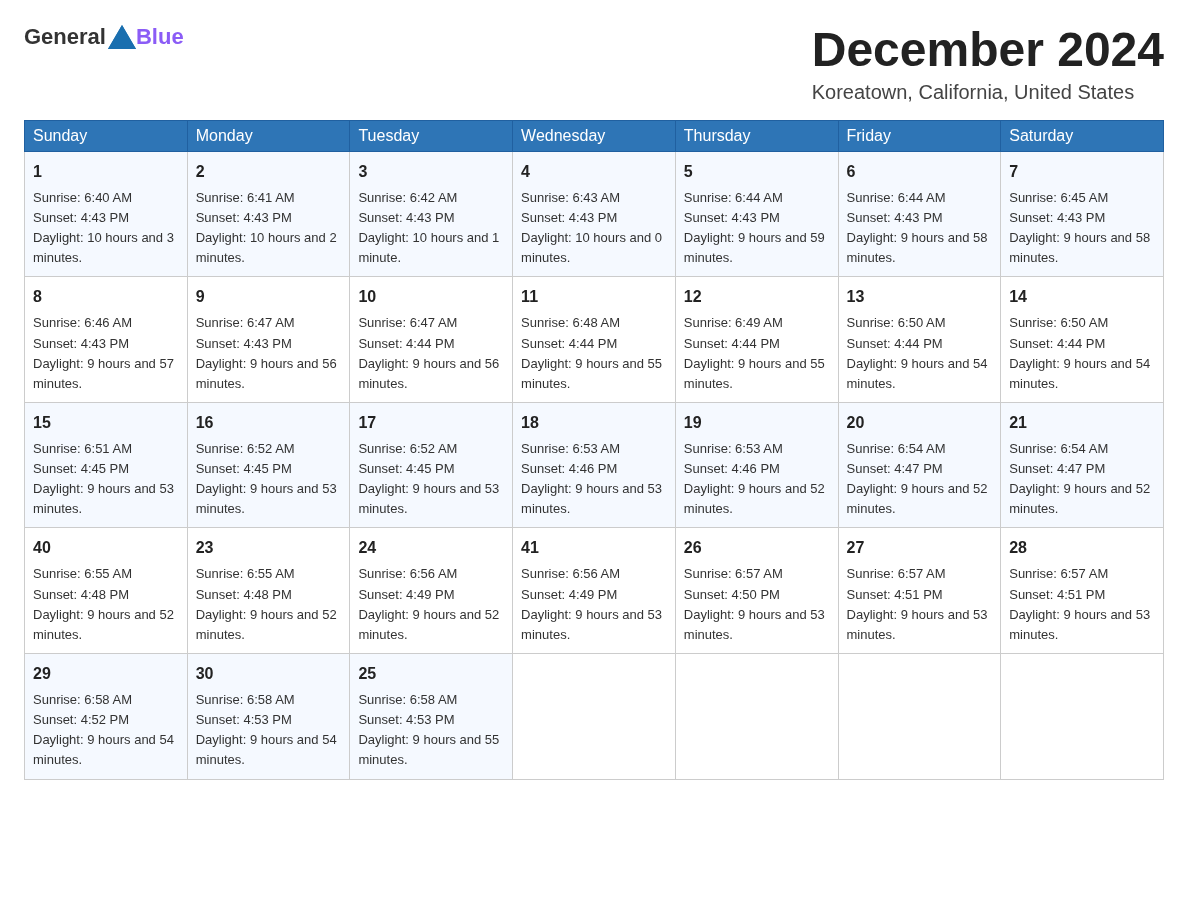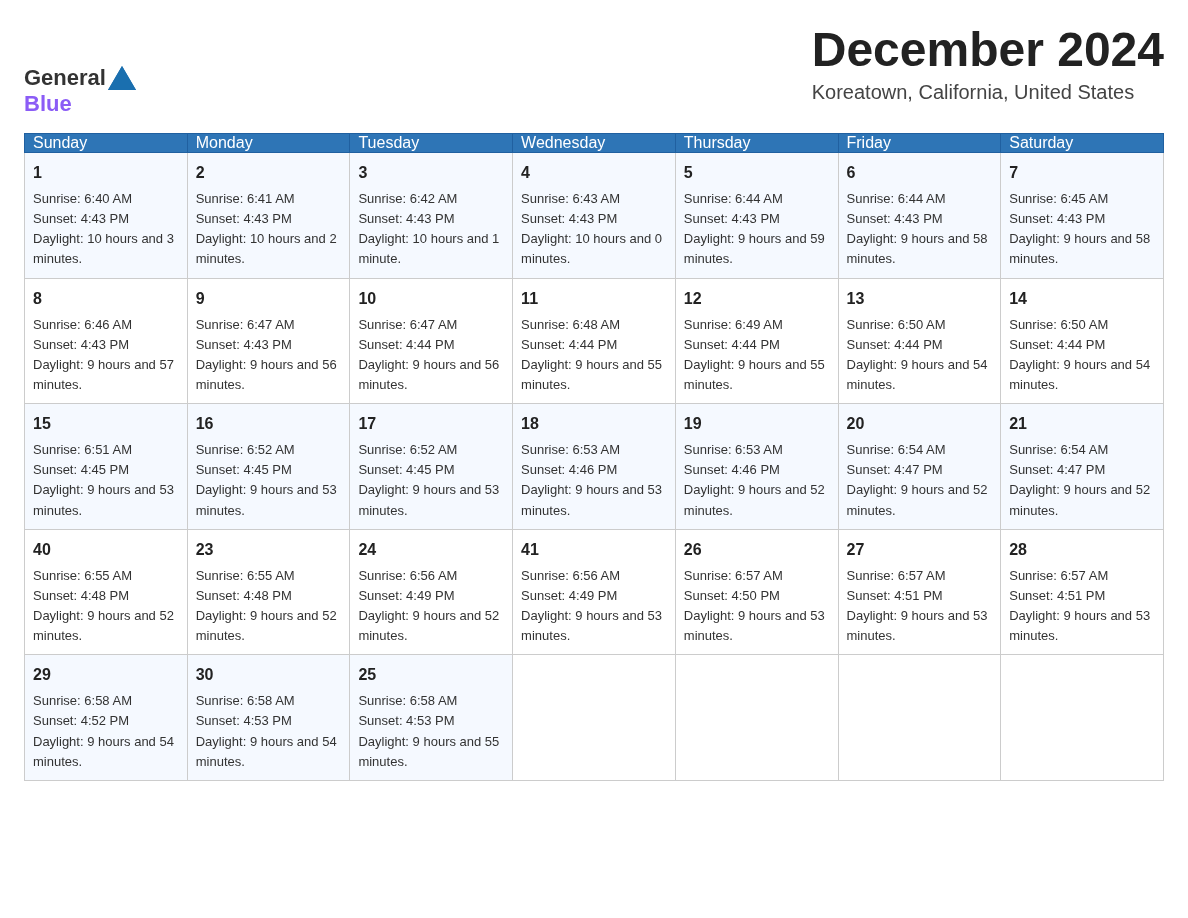--- a/index.html
+++ b/index.html
@@ -45,21 +45,21 @@
       border-collapse: collapse;
       table-layout: fixed;
     }
     thead tr {
       background-color: #2e75b6;
     }
     thead th {
       color: #fff;
       font-size: 16px;
       font-weight: normal;
-      padding: 0 8px;
+      padding: 6px 8px;
       text-align: left;
       border: 1px solid #2060a0;
     }
     tbody td {
       vertical-align: top;
       padding: 8px;
       border: 1px solid #ccc;
       font-size: 13px;
       color: #333;
       line-height: 1.5;
@@ -81,23 +81,22 @@
     .day-info {
       font-size: 13px;
       color: #333;
       line-height: 1.55;
     }
     .empty {
       background: #fff !important;
     }
     .logo-wrapper {
       display: flex;
-      flex-direction: column;
+      flex-direction: row;
       align-items: flex-start;
-      margin-top: 41px;
     }
     .logo-line1 {
       display: flex;
       align-items: center;
     }
   </style>
 </head>
 <body>
 
 <div class="header">

